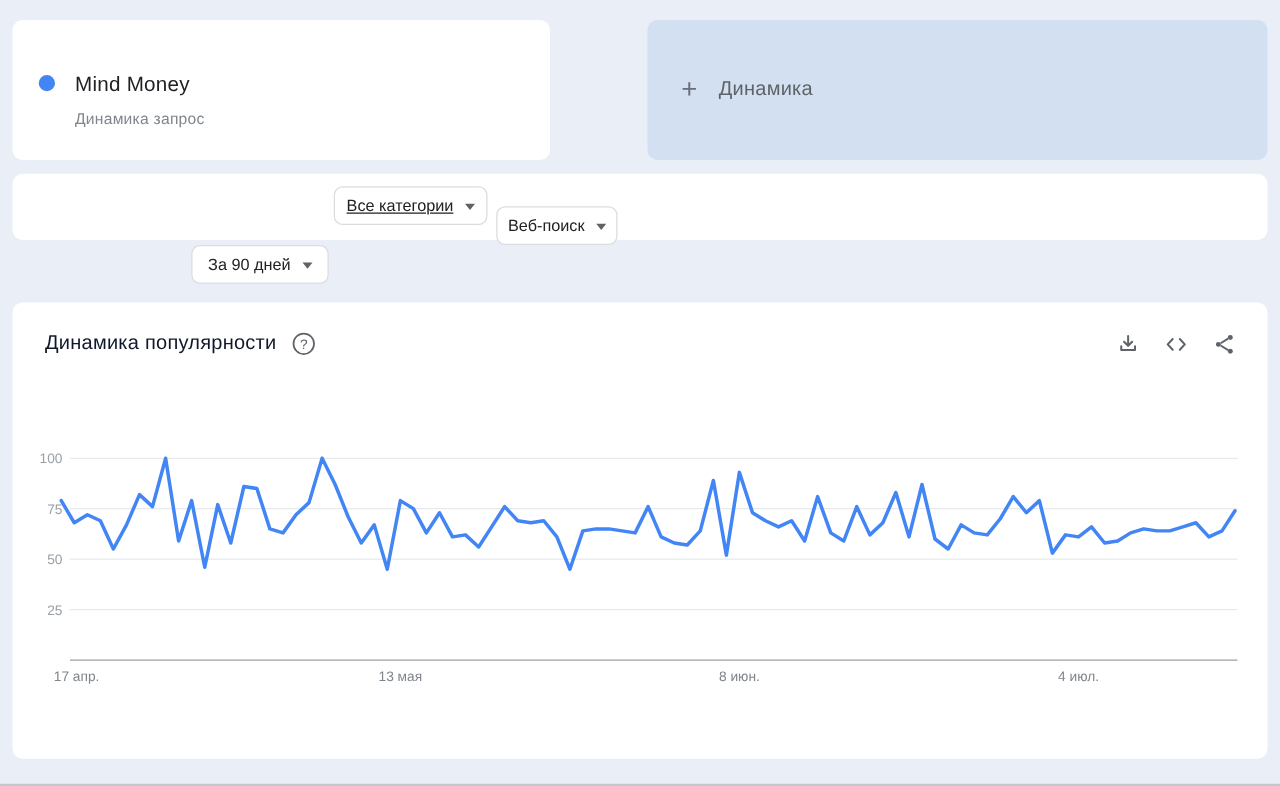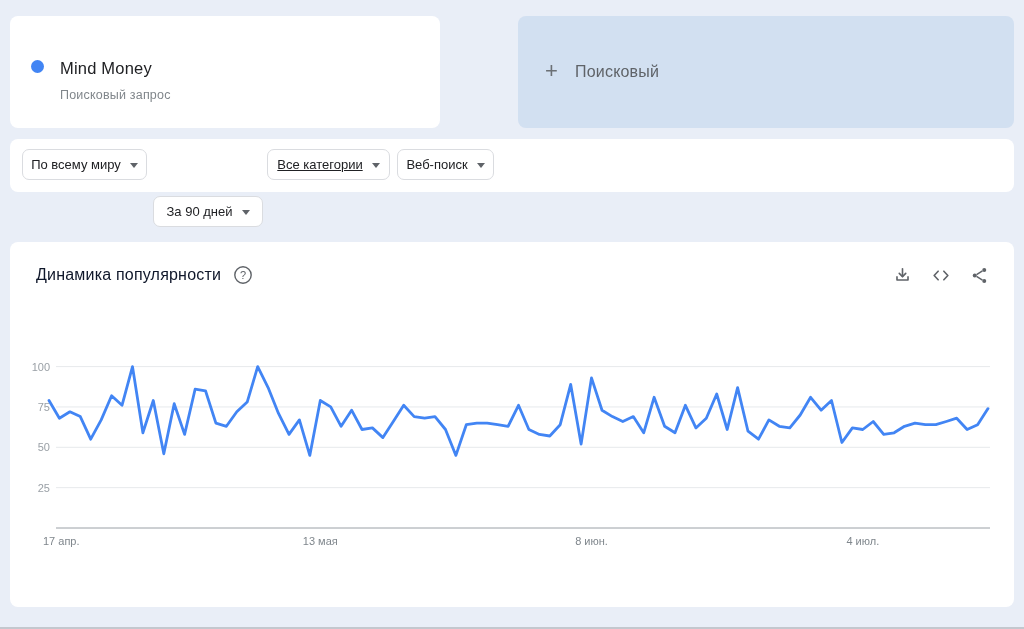--- a/index.html
+++ b/index.html
@@ -55,21 +55,21 @@
   .filter-pill .caret {
     width: 0; height: 0;
     border-left: 4.5px solid transparent;
     border-right: 4.5px solid transparent;
     border-top: 5.5px solid #5f6368;
     margin-top: 1px;
   }
   .pill-0 { left: 12px;  width: 125px; }
   .pill-1 { left: 143px; width: 110px; margin-top: 47px; }
   .pill-2 { left: 257px; width: 123px; text-decoration: underline; }
-  .pill-3 { left: 387px; width: 97px;  }
+  .pill-3 { left: 387px; width: 97px; margin-top: 16px;  }
 
   
   .chart-card { left: 10px; top: 242px; width: 1004px; height: 365px; }
   .chart-header {
     position: absolute; left: 26px; right: 24px; top: 20px; height: 26px;
     display: flex; align-items: center;
   }
   .chart-title { font-size: 16px; color: #0f172a; letter-spacing: .2px; }
   .help-icon { margin-left: 12px; cursor: pointer; display: inline-flex; }
   .chart-actions { margin-left: auto; display: flex; align-items: center; gap: 17px; }
@@ -81,33 +81,29 @@
     position: absolute; left: 0; top: 627px; width: 1024px; height: 2px;
     background: #c3c7ce;
   }
 </style>
 </head>
 <body>
 
 <div class="card term-card">
   <span class="term-dot"></span>
   <div class="term-title">Mind Money</div>
-  <div class="term-subtitle">Поисковый запрос</div>
+  <div class="term-subtitle">Динамика запрос</div>
 </div>
 
 <div class="compare-card">
   <span class="compare-plus">+</span>
-  <span class="compare-label">Поисковый</span>
+  <span class="compare-label">Динамика</span>
 </div>
 
 <div class="card filter-bar">
-  <div class="filter-pill pill-0">
-    <span>По всему миру</span>
-    <span class="caret"></span>
-  </div>
   <div class="filter-pill pill-1">
     <span>За 90 дней</span>
     <span class="caret"></span>
   </div>
   <div class="filter-pill pill-2">
     <span>Все категории</span>
     <span class="caret"></span>
   </div>
   <div class="filter-pill pill-3">
     <span>Веб-поиск</span>

